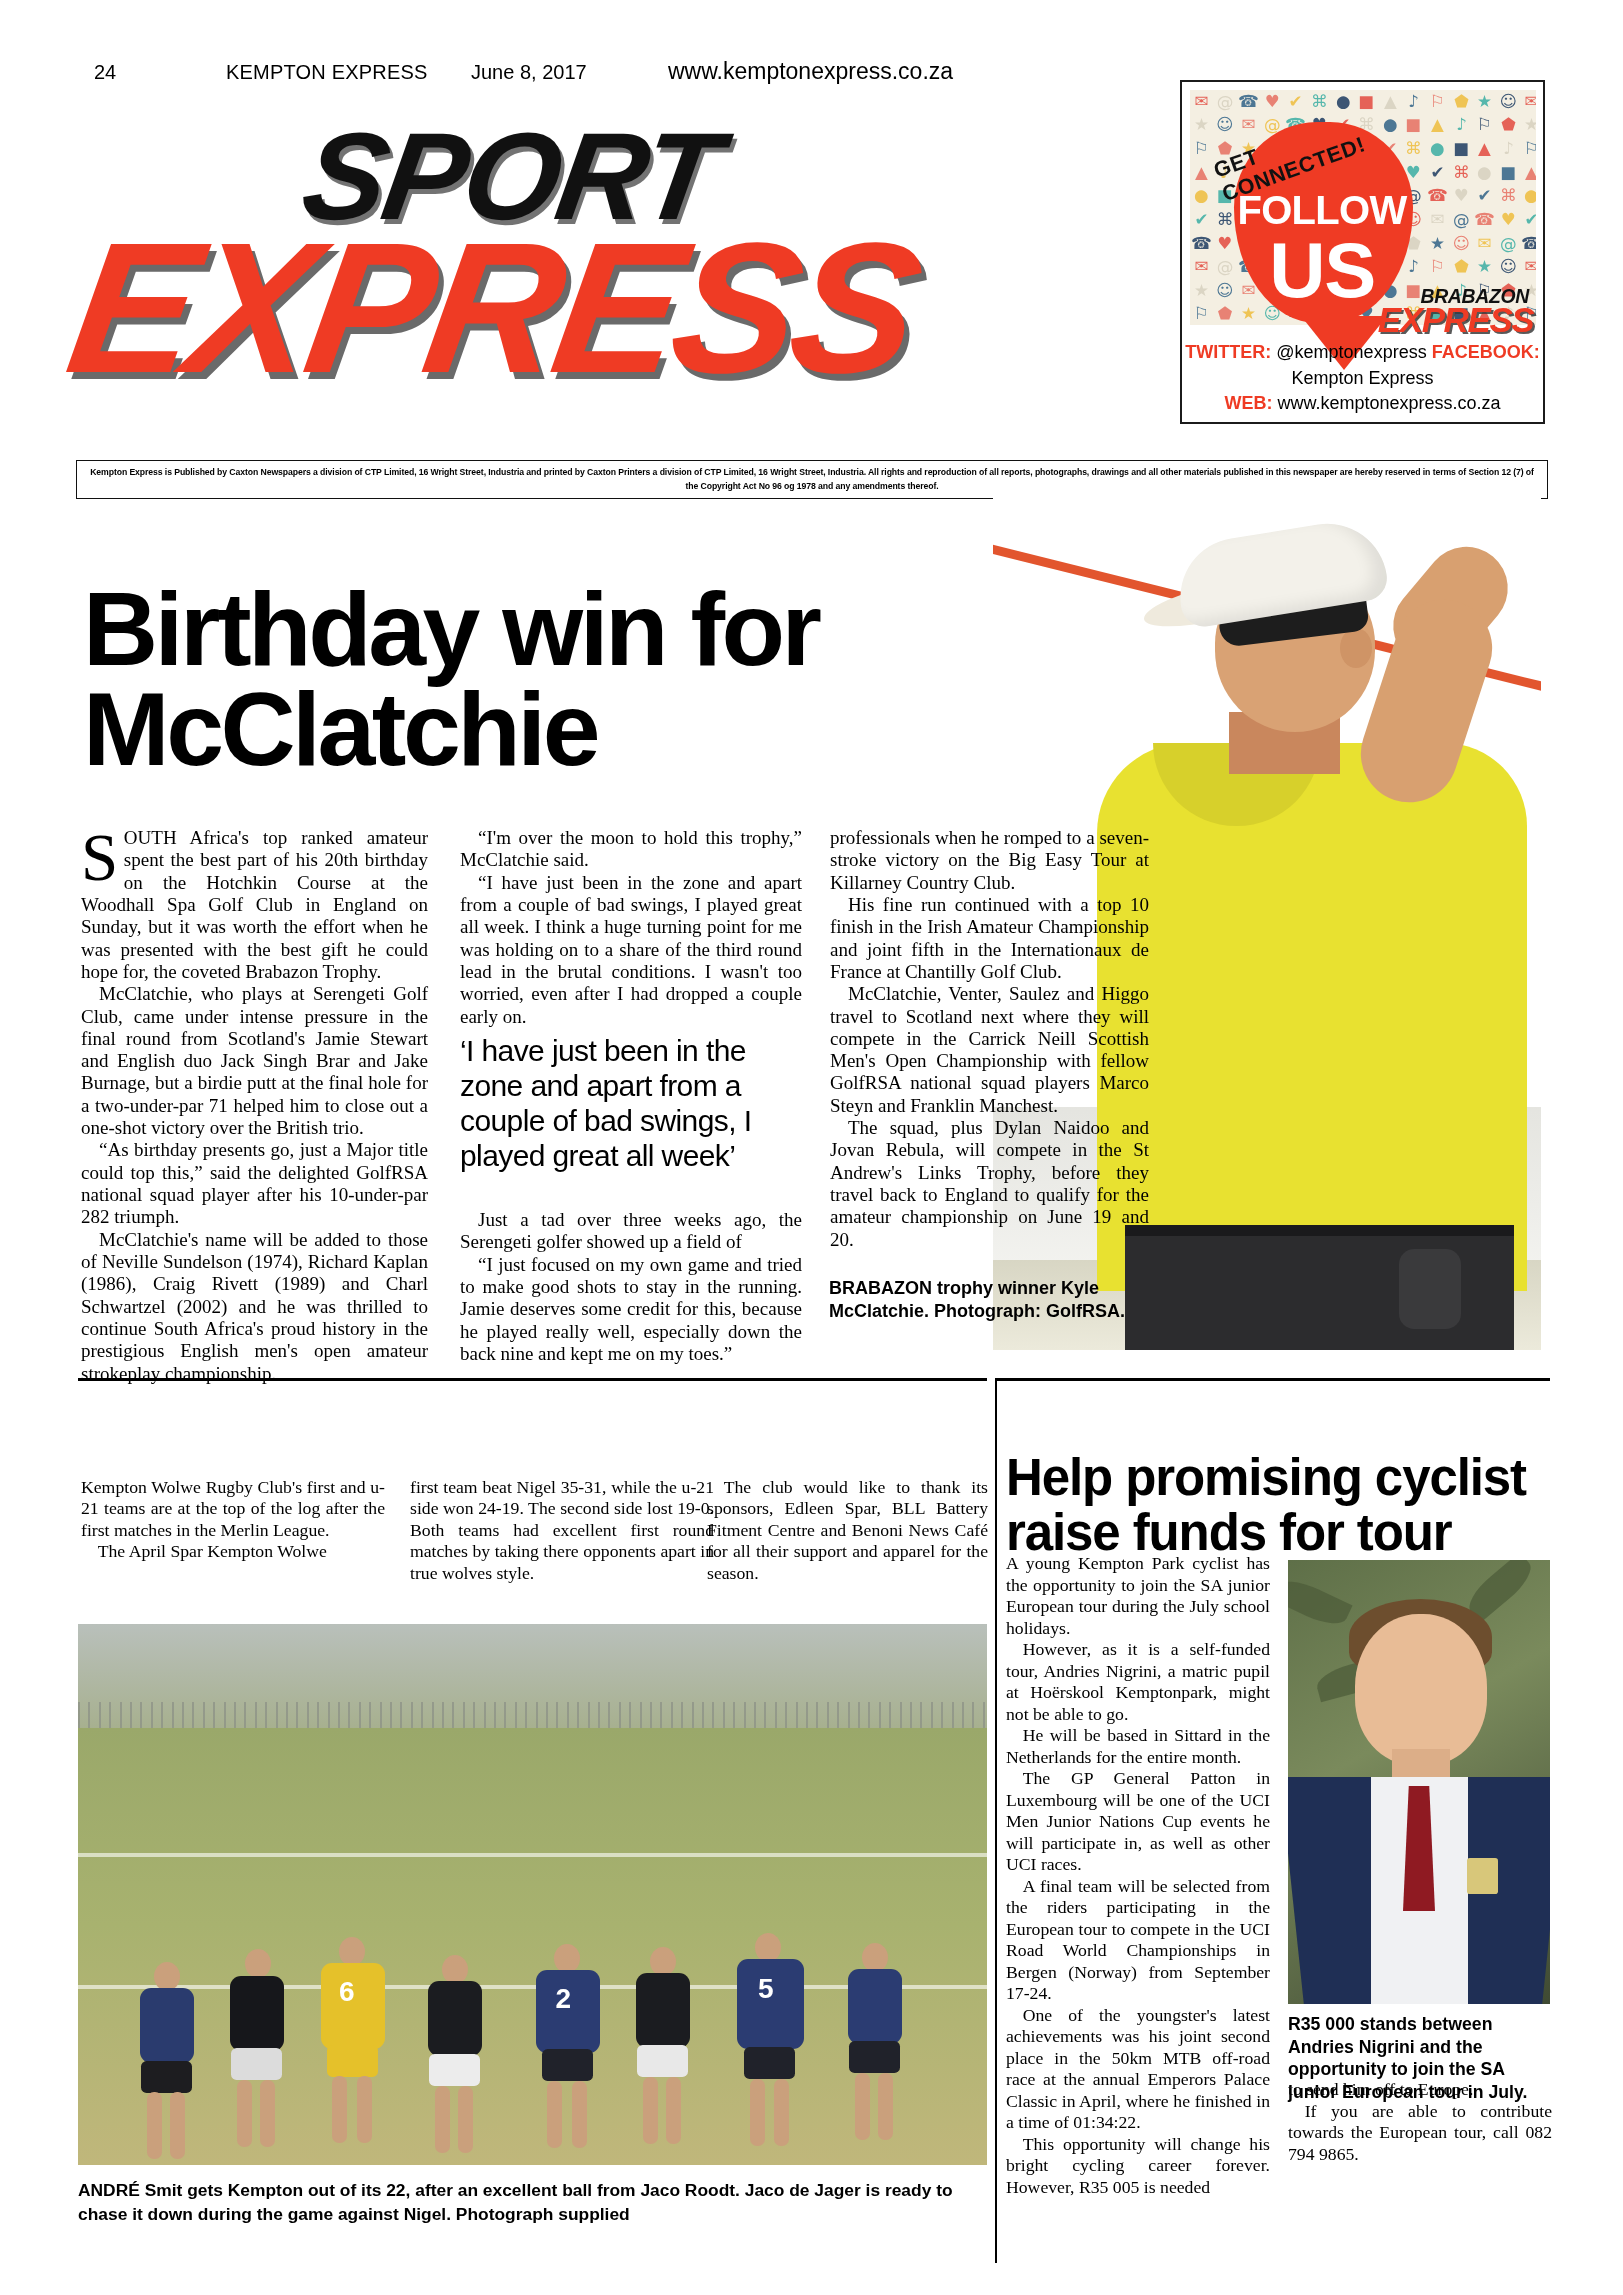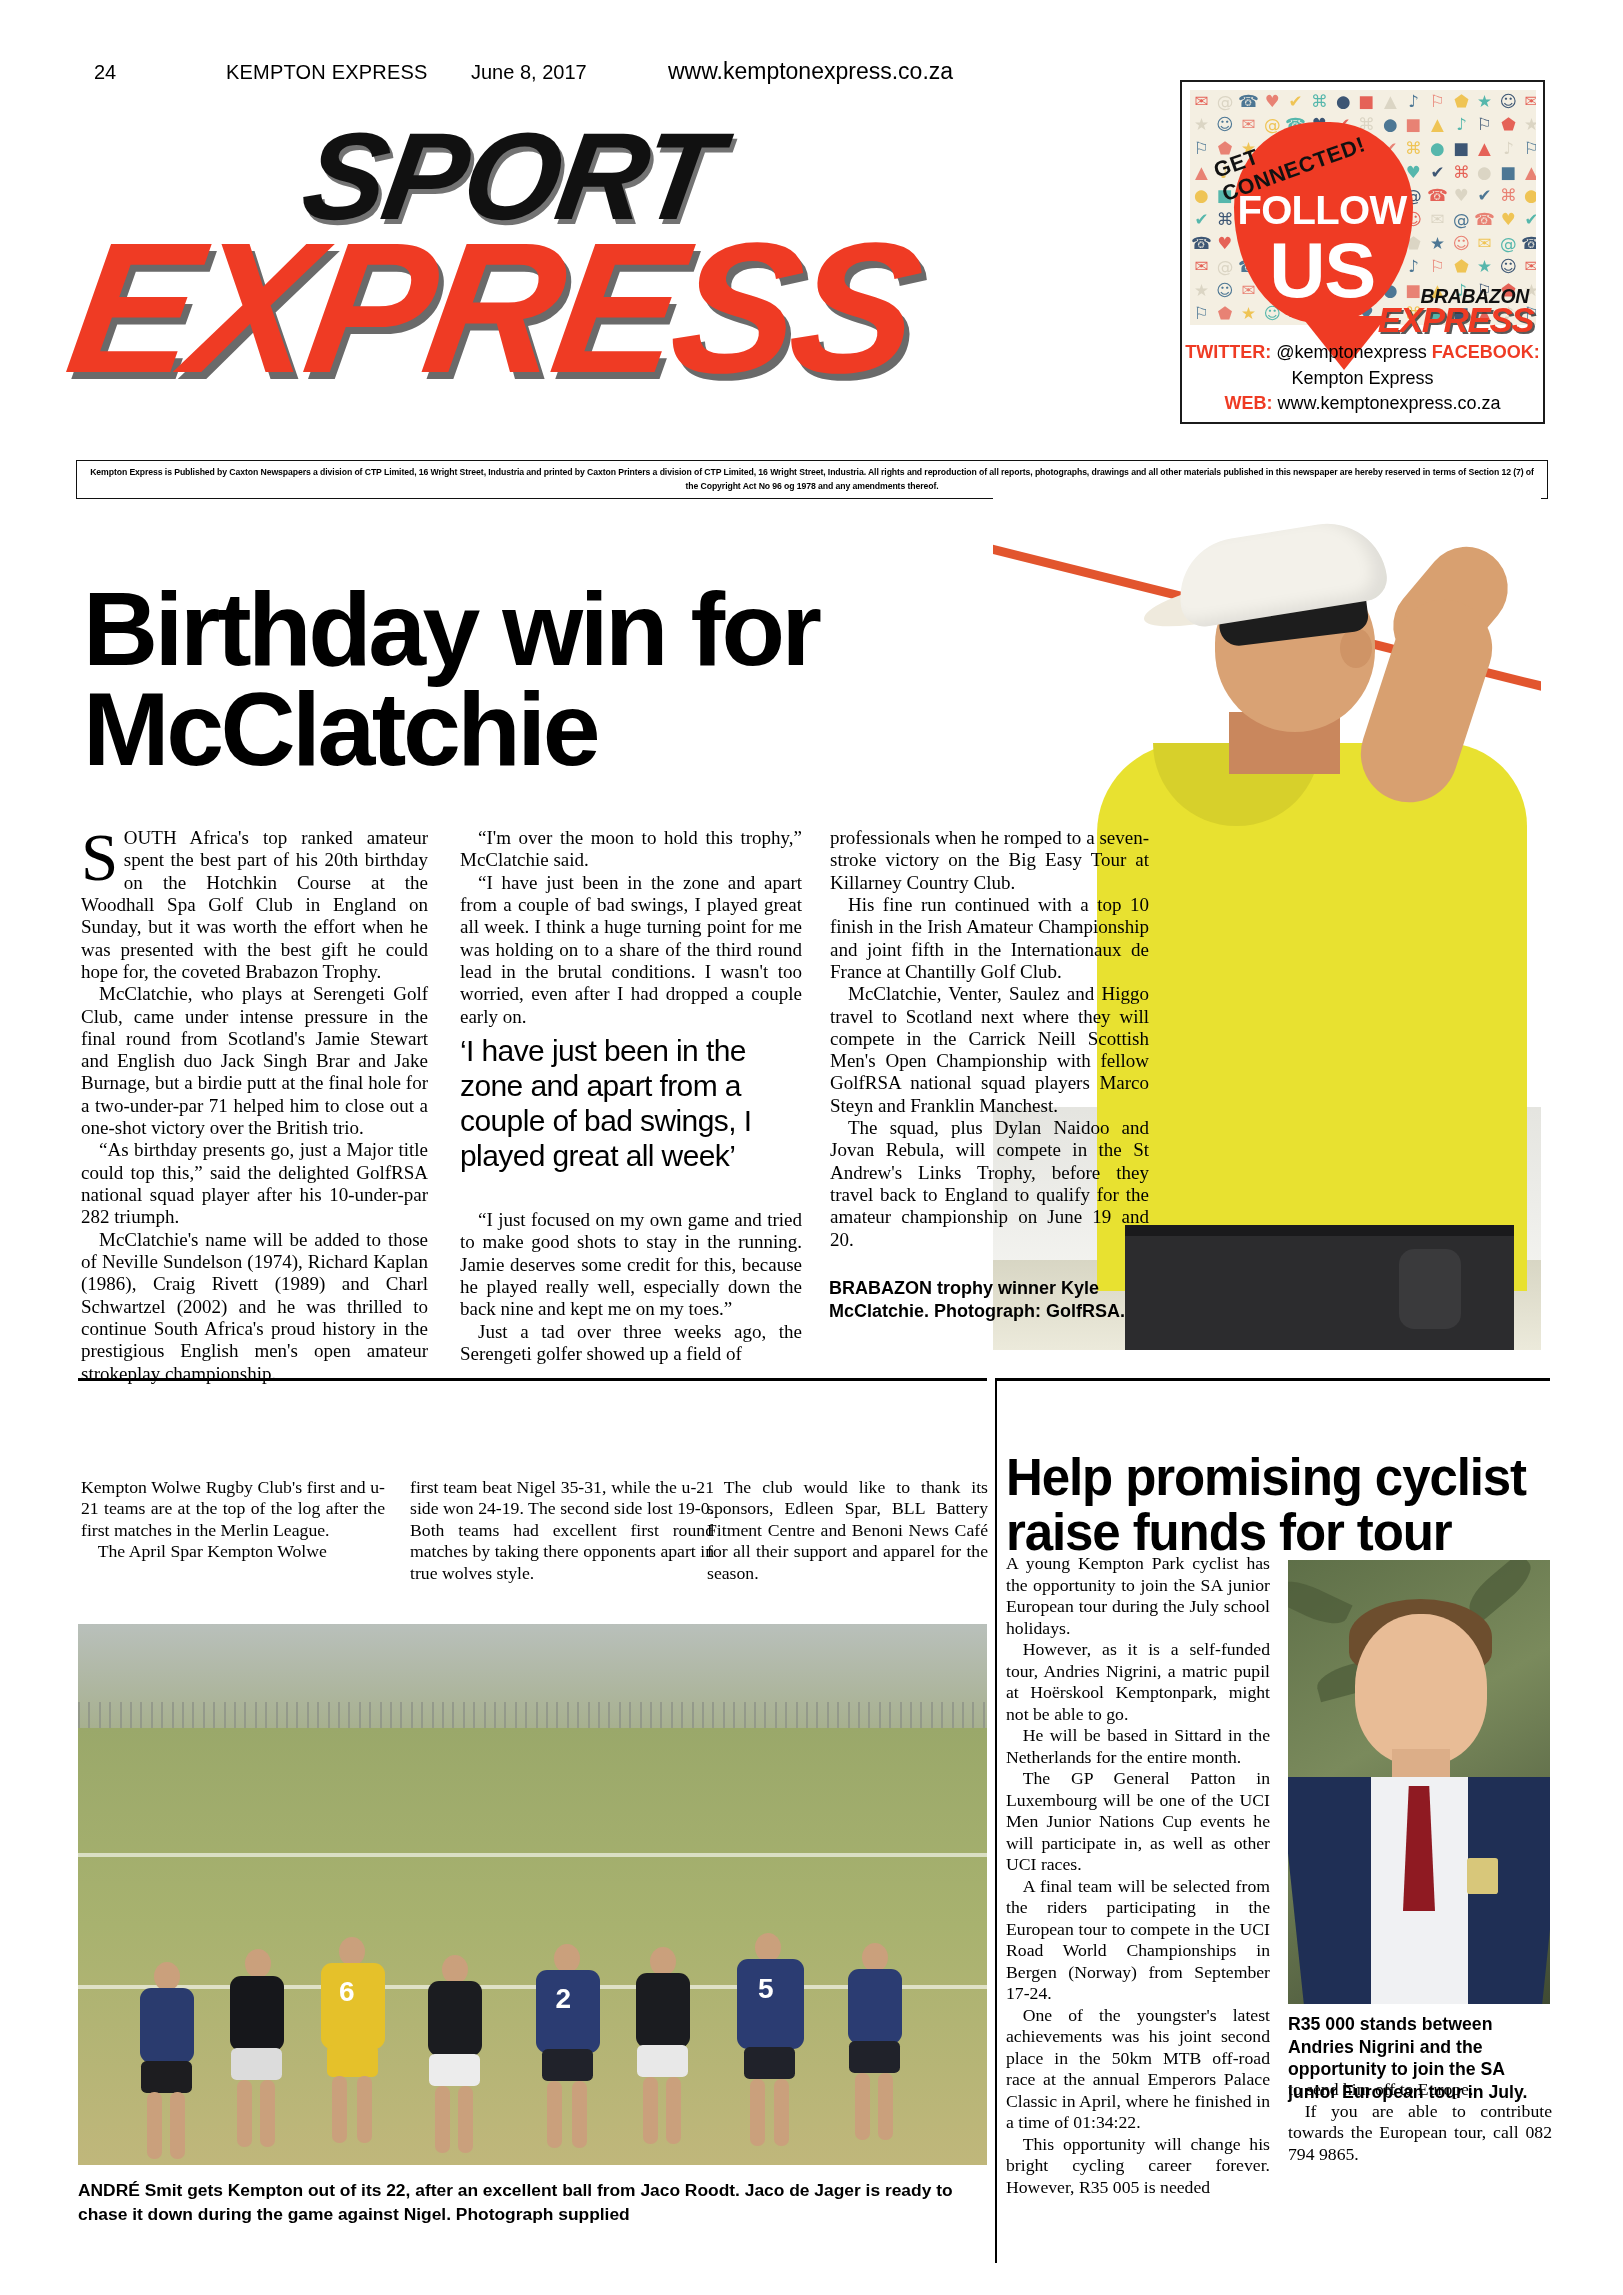--- a/index.html
+++ b/index.html
@@ -438,22 +438,22 @@
   </div>
 
   <div class="art" id="art-c2">
     <p>“I'm over the moon to hold this trophy,” McClatchie said.</p>
     <p>“I have just been in the zone and apart from a couple of bad swings, I played great all week. I think a huge turning point for me was holding on to a share of the third round lead in the brutal conditions. I wasn't too worried, even after I had dropped a couple early on.</p>
   </div>
 
   <div class="pullquote">‘I have just been in the zone and apart from a couple of bad swings, I played great all week’</div>
 
   <div class="art" id="art-c2b" style="left:460px; top:1209px; width:342px;">
+    <p>Just a tad over three weeks ago, the Serengeti golfer showed up a field of</p>
     <p>“I just focused on my own game and tried to make good shots to stay in the running. Jamie deserves some credit for this, because he played really well, especially down the back nine and kept me on my toes.”</p>
-    <p>Just a tad over three weeks ago, the Serengeti golfer showed up a field of</p>
   </div>
 
   <div class="art" id="art-c3">
     <p class="noind">professionals when he romped to a seven-stroke victory on the Big Easy Tour at Killarney Country Club.</p>
     <p>His fine run continued with a top 10 finish in the Irish Amateur Championship and joint fifth in the Internationaux de France at Chantilly Golf Club.</p>
     <p>McClatchie, Venter, Saulez and Higgo travel to Scotland next where they will compete in the Carrick Neill Scottish Men's Open Championship with fellow GolfRSA national squad players Marco Steyn and Franklin Manchest.</p>
     <p>The squad, plus Dylan Naidoo and Jovan Rebula, will compete in the St Andrew's Links Trophy, before they travel back to England to qualify for the amateur championship on June 19 and 20.</p>
   </div>
 
   <div class="golfcap">BRABAZON trophy winner Kyle McClatchie. Photograph: GolfRSA.</div>

